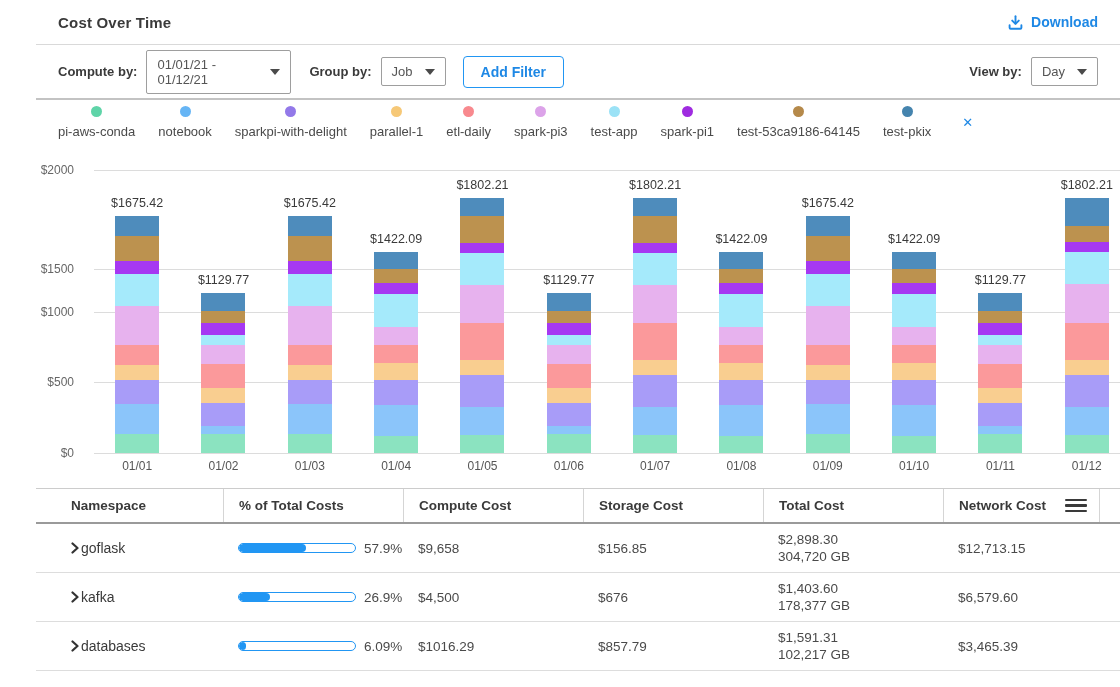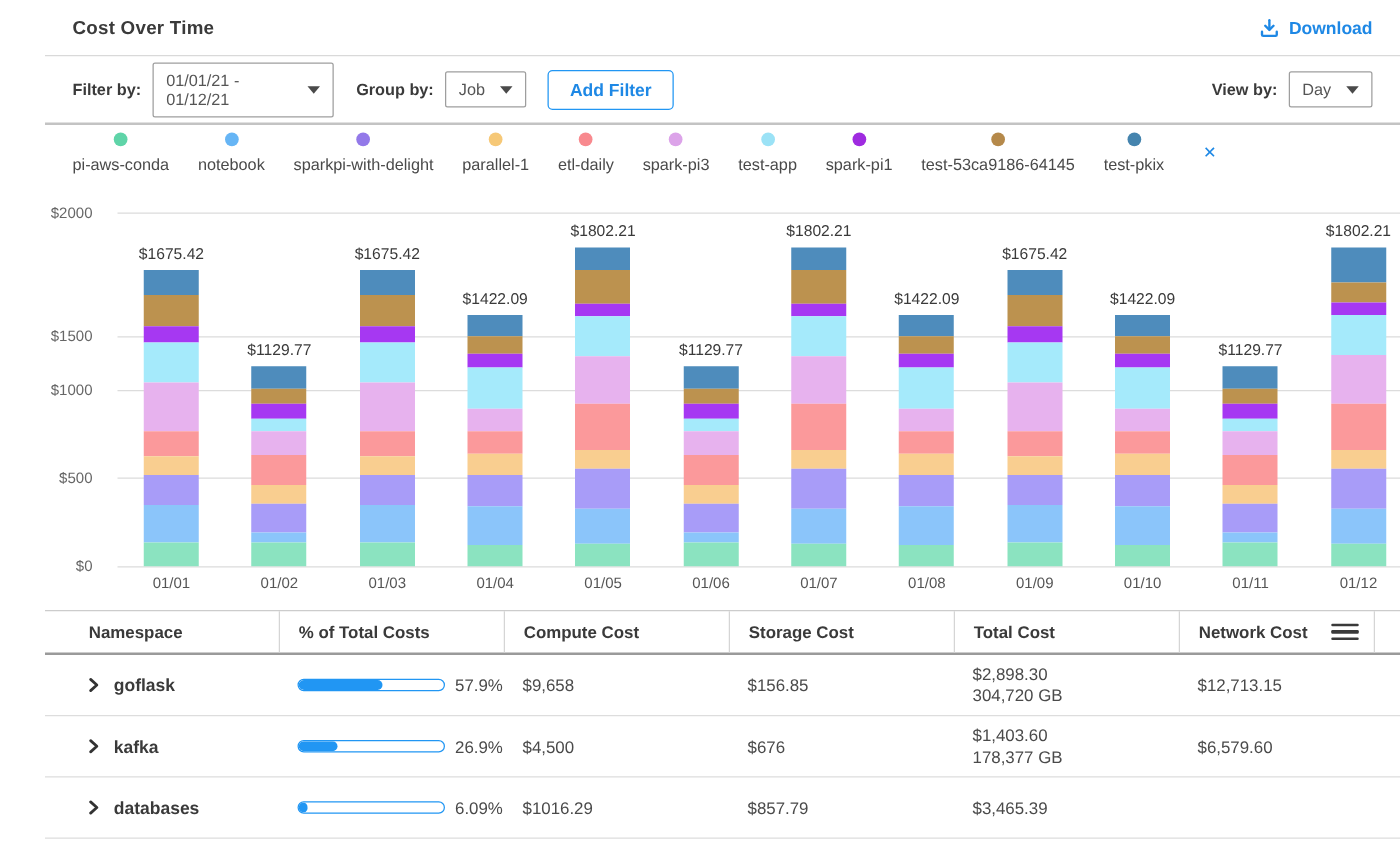--- a/index.html
+++ b/index.html
@@ -56,21 +56,21 @@
   .thead { border-bottom:2px solid #9a9a9a; }
   .hcell { display:flex; align-items:center; padding:8px 8px 8px 15px; font-size:13.5px; font-weight:bold;
            color:#3a3a3a; border-left:1px solid #d5d5d5; min-height:33px; }
   .hcell:first-child { border-left:none; }
   .hcell:last-child { border-right:1px solid #d5d5d5; }
   .hcell.hnet { justify-content:space-between; }
   .burger { display:inline-flex; flex-direction:column; gap:3px; margin-right:4px; cursor:pointer; }
   .burger i { display:block; width:22px; height:2.5px; background:#3a3a3a; border-radius:1px; }
   .trow { border-bottom:1px solid #ddd; }
   .cell { display:flex; align-items:center; padding:8px 8px 8px 15px; min-height:48px; font-size:13.5px; color:#4a4a4a; }
-  .c-ns { gap:10px; padding-left:13px;font-weight:bold; }
+  .c-ns { gap:0; padding-left:13px; }
   .chev { display:inline-flex; cursor:pointer; }
   .ns-name { font-size:14px; color:#3a3a3a; }
   .pbar { position:relative; width:118px; height:10px; border:1px solid #2196f3; border-radius:6px; background:#fff; overflow:hidden; flex:none; }
   .pfill { position:absolute; left:0; top:0; bottom:0; background:#2196f3; border-radius:5px; }
   .pct { margin-left:8px; }
   .c-network { flex-direction:column; align-items:flex-start; justify-content:center; gap:2px; }
 </style>
 </head>
 <body>
 
@@ -84,21 +84,21 @@
           <path d="M8.5 2.2v7.2"></path>
             <path d="M5.2 6.6l3.3 3.3 3.3-3.3"></path>
             <path d="M2.6 11.3v2.4a1 1 0 0 0 1 1h9.8a1 1 0 0 0 1-1v-2.4"></path>
         </svg>
       </span>
       <span>Download</span>
     </button>
   </div>
 
   <div class="fbar">
-    <span class="flabel">Filter by:</span>
+    <span class="flabel">Compute by:</span>
     <div class="dd date">
       <span>01/01/21 - 01/12/21</span>
       <span class="caret"></span>
     </div>
     <span class="flabel gb-label">Group by:</span>
     <div class="dd job">
       <span>Job</span>
       <span class="caret"></span>
     </div>
     <button class="add-filter">Add Filter</button>
@@ -471,18 +471,22 @@
       <span class="ns-name">databases</span>
     </div>
     <div class="cell c-pct">
       <span class="pbar">
               <span class="pfill" style="width: 6.09%;"></span>
             </span>
       <span class="pct">6.09%</span>
     </div>
     <div class="cell c-compute">$1016.29</div>
     <div class="cell c-storage">$857.79</div>
+    <div class="cell c-network">
+      <div class="ncost">$1,591.31</div>
+      <div class="ngb">102,217 GB</div>
+    </div>
     <div class="cell c-total">$3,465.39</div>
   </div>
 </div>
   </div>
 
 </div>
 
 </body></html>

